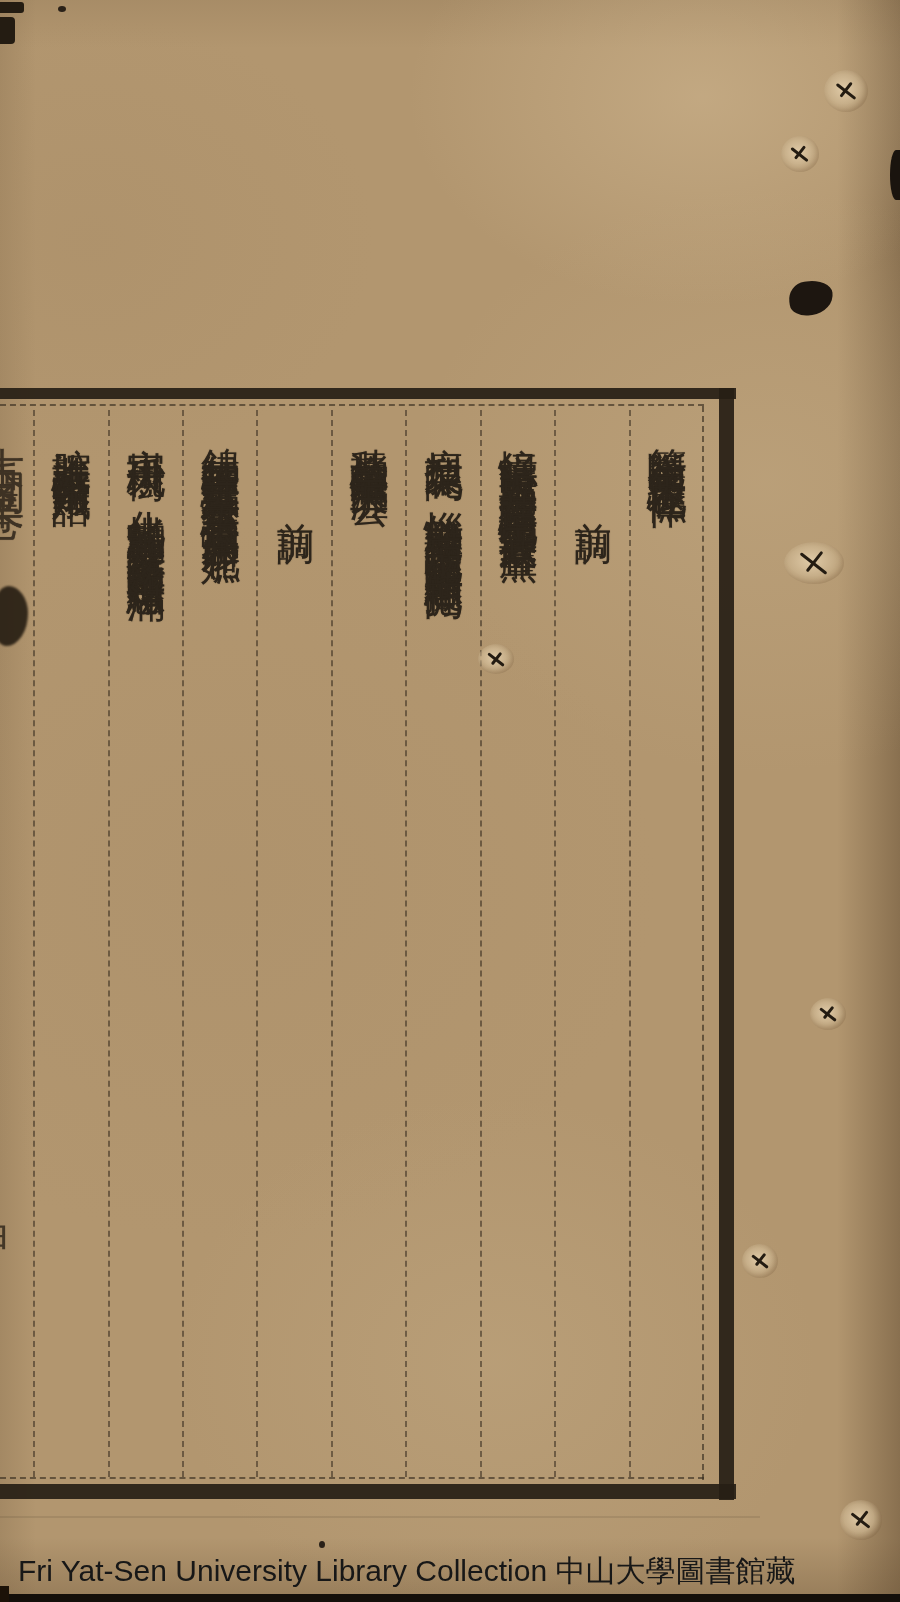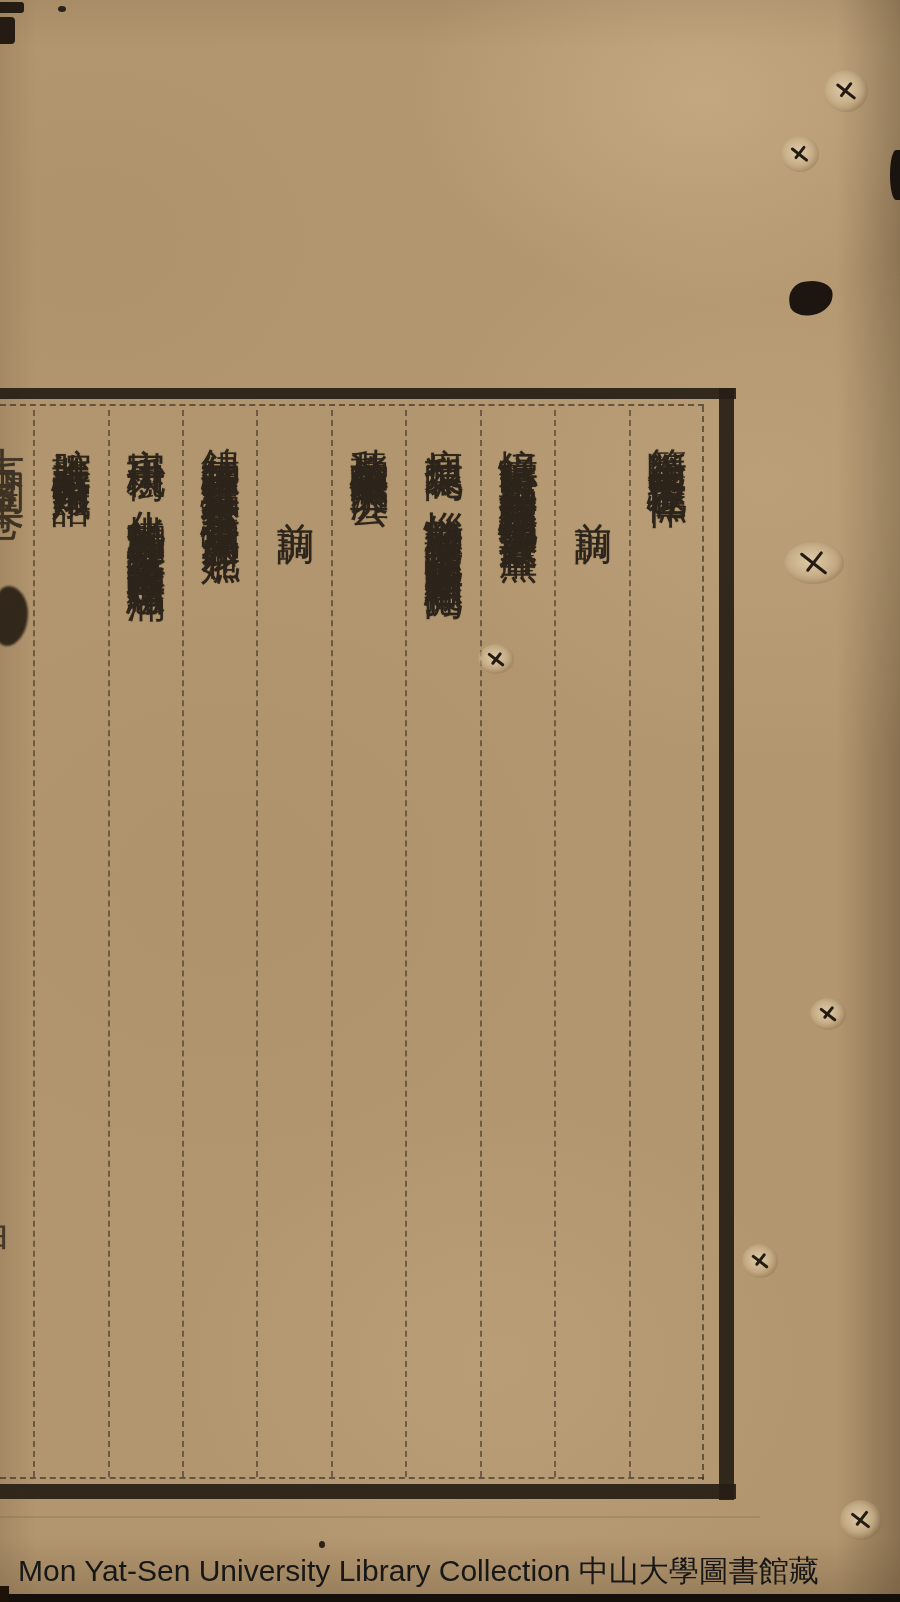--- a/index.html
+++ b/index.html
@@ -123,17 +123,17 @@
   <div class="crease" style="left:840px;top:1500px;width:42px;height:40px;"></div>
 
   <div class="ink-blob" style="left:789px;top:281px;width:44px;height:34px;"></div>
   <div class="edge-blob" style="left:890px;top:150px;width:10px;height:50px;"></div>
   <div class="tl-frag1"></div>
   <div class="tl-frag2"></div>
   <div class="speck" style="left:58px;top:6px;width:8px;height:6px;"></div>
   <div class="speck" style="left:319px;top:1541px;width:6px;height:7px;"></div>
   <div class="scratch"></div>
 
-  <div class="watermark">Mon Yat-Sen University Library Collection 中山大學圖書館藏</div>
+  <div class="watermark">Fri Yat-Sen University Library Collection 中山大學圖書館藏</div>
   <div class="bottom-strip"></div>
   <div class="bottom-nub"></div>
 
 </div>
 
 </body></html>

